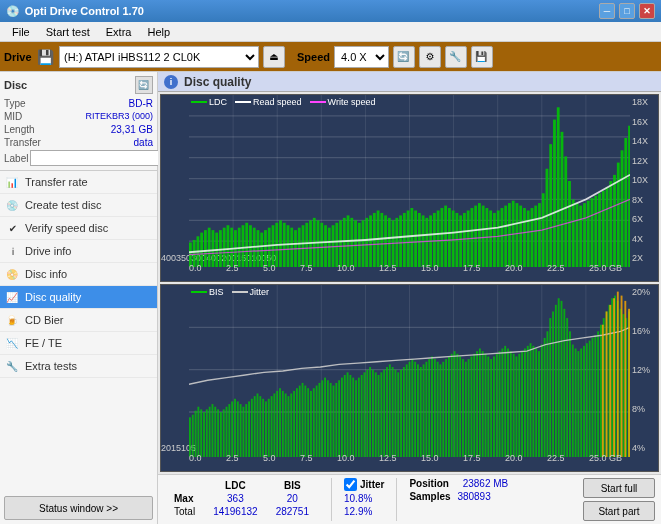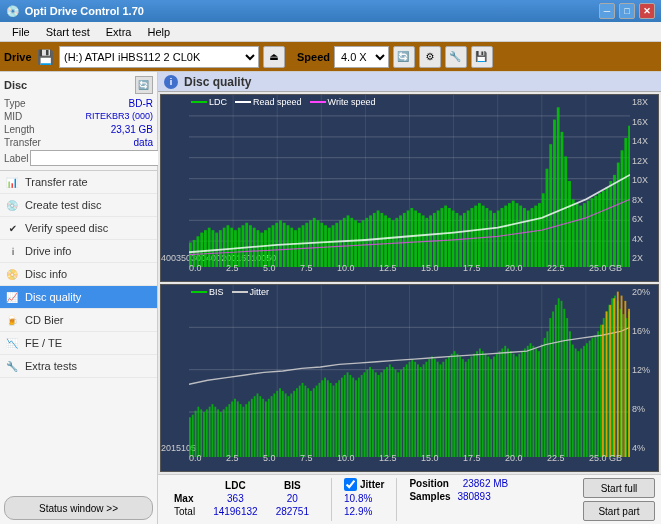--- a/index.html
+++ b/index.html
@@ -173,21 +173,21 @@
 
     
     .status-window-btn {
       margin: 4px;
       height: 24px;
       background: #e0e0e0;
       border: 1px solid #aaa;
       cursor: pointer;
       font-size: 10px;
       display: flex; align-items: center; justify-content: center;
-      border-radius: 10px;
+      border-radius: 2px;
       text-align: center;
     }
 
     
     .right-panel {
       flex: 1;
       display: flex;
       flex-direction: column;
       background: white;
       overflow: hidden;

